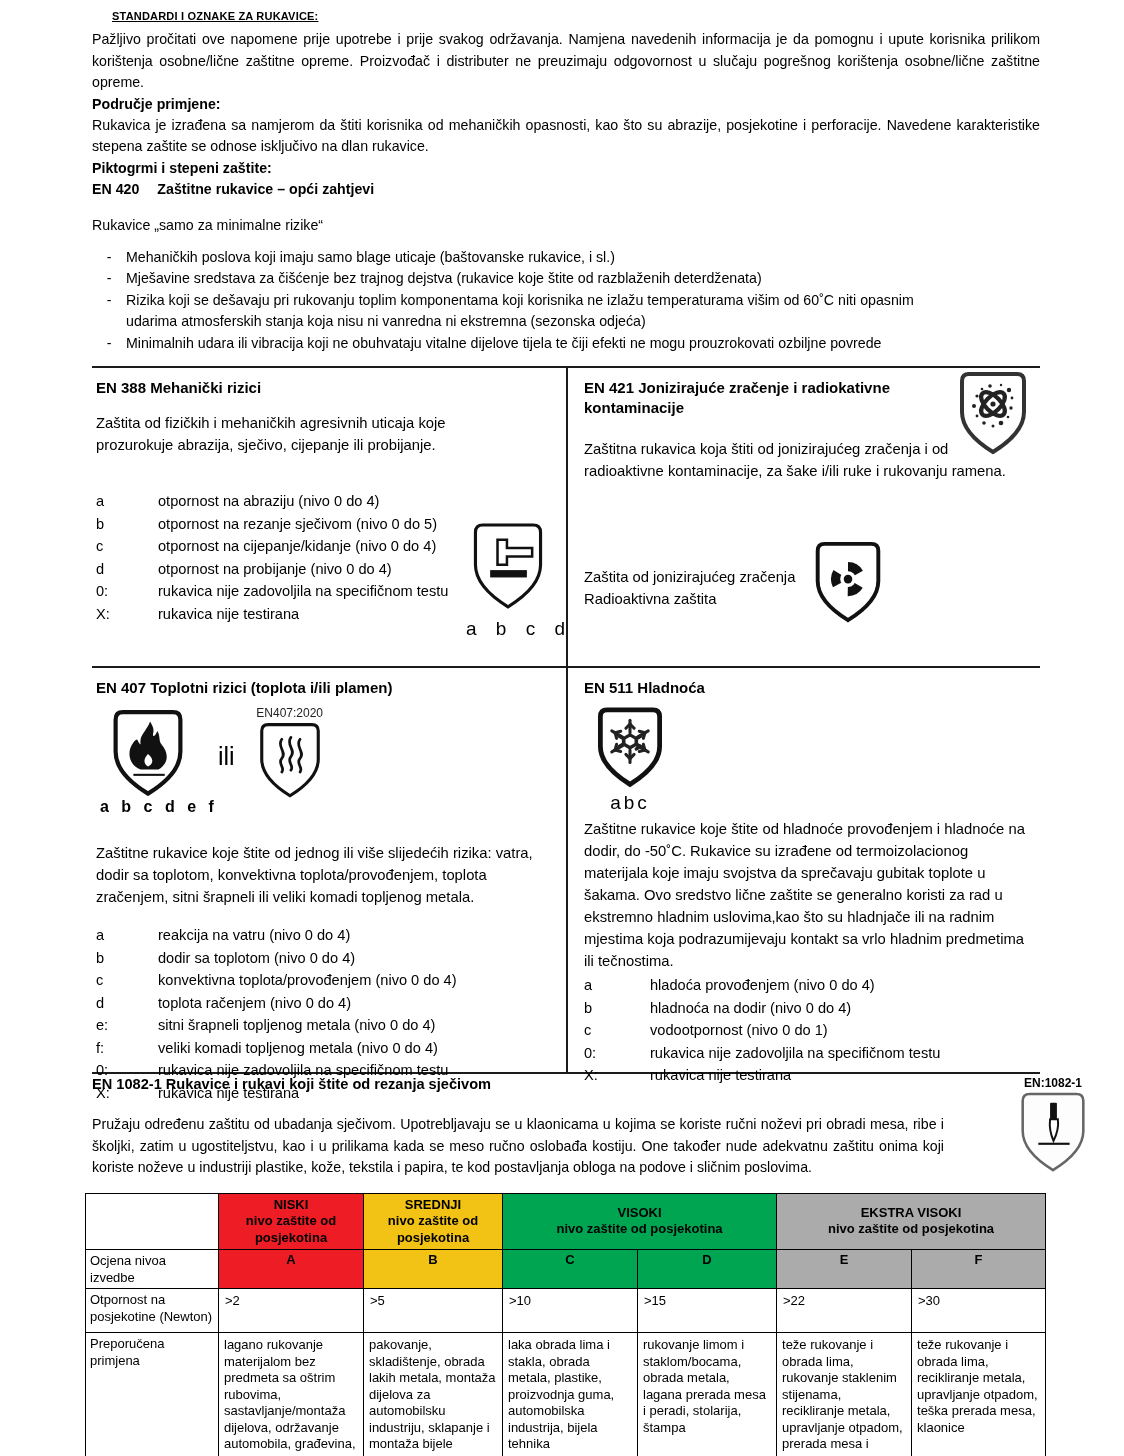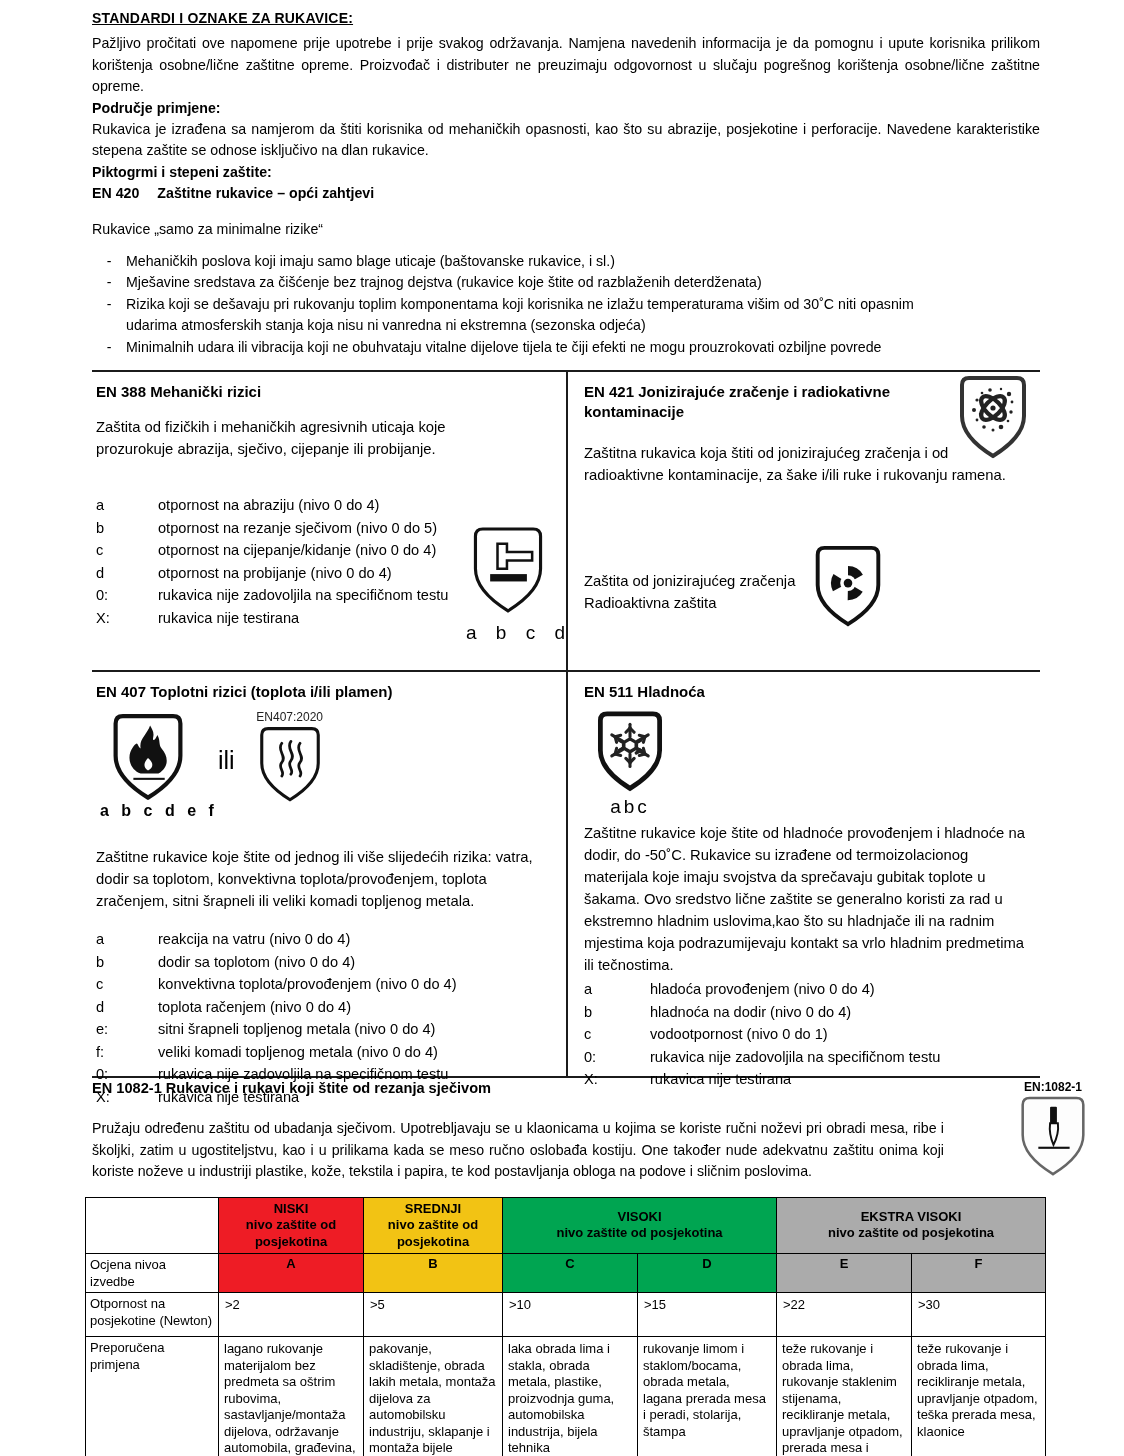--- a/index.html
+++ b/index.html
@@ -1,21 +1,21 @@
 <!DOCTYPE html>
 <html><head>
 <meta charset="utf-8">
 <style>
   * { margin:0; padding:0; box-sizing:border-box; }
   html,body { background:#fff; }
   body { font-family:"Liberation Sans", sans-serif; color:#000; }
   .page { position:relative; width:1124px; height:1456px; background:#fff; overflow:hidden; }
   .content { padding:10px 84px 0 92px; }
 
-  .doc-title { font-size:14px; font-weight:bold; text-decoration:underline; letter-spacing:.2px; margin-bottom:7px; }
+  .doc-title { font-size:11px; font-weight:bold; text-decoration:underline; letter-spacing:.2px; margin-bottom:7px;margin-left:20px; }
   .para { font-size:14.2px; line-height:21.5px; text-align:justify; }
   .bold-line { font-size:14.2px; line-height:21px; font-weight:bold; }
   .en420 { font-size:14.2px; line-height:21px; font-weight:bold; }
   .en420 .code { margin-right:18px; }
   .note { font-size:14.2px; margin-top:17px; }
   .zastita { font-size:14.2px; margin-top:17px; margin-bottom:13px; }
 
   .bullets { margin-top:14px; }
   .bullet { display:flex; font-size:14.2px; line-height:21.5px; }
   .bullet .dash { width:34px; text-align:center; flex:0 0 34px; }
@@ -105,21 +105,21 @@
       <div class="bullet">
           <span class="dash">-</span>
           <span class="btxt">Mehaničkih poslova koji imaju samo blage uticaje (baštovanske rukavice, i sl.)</span>
         </div>
       <div class="bullet">
           <span class="dash">-</span>
           <span class="btxt">Mješavine sredstava za čišćenje bez trajnog dejstva (rukavice koje štite od razblaženih deterdženata)</span>
         </div>
       <div class="bullet">
           <span class="dash">-</span>
-          <span class="btxt">Rizika koji se dešavaju pri rukovanju toplim komponentama koji korisnika ne izlažu temperaturama višim od 30˚C niti opasnim udarima atmosferskih stanja koja nisu ni vanredna ni ekstremna (sezonska odjeća)</span>
+          <span class="btxt">Rizika koji se dešavaju pri rukovanju toplim komponentama koji korisnika ne izlažu temperaturama višim od 60˚C niti opasnim udarima atmosferskih stanja koja nisu ni vanredna ni ekstremna (sezonska odjeća)</span>
         </div>
       <div class="bullet">
           <span class="dash">-</span>
           <span class="btxt">Minimalnih udara ili vibracija koji ne obuhvataju vitalne dijelove tijela te čiji efekti ne mogu prouzrokovati ozbiljne povrede</span>
         </div>
     </div>
 
     <div class="sections">
 
       <div class="cell c1 r1">

